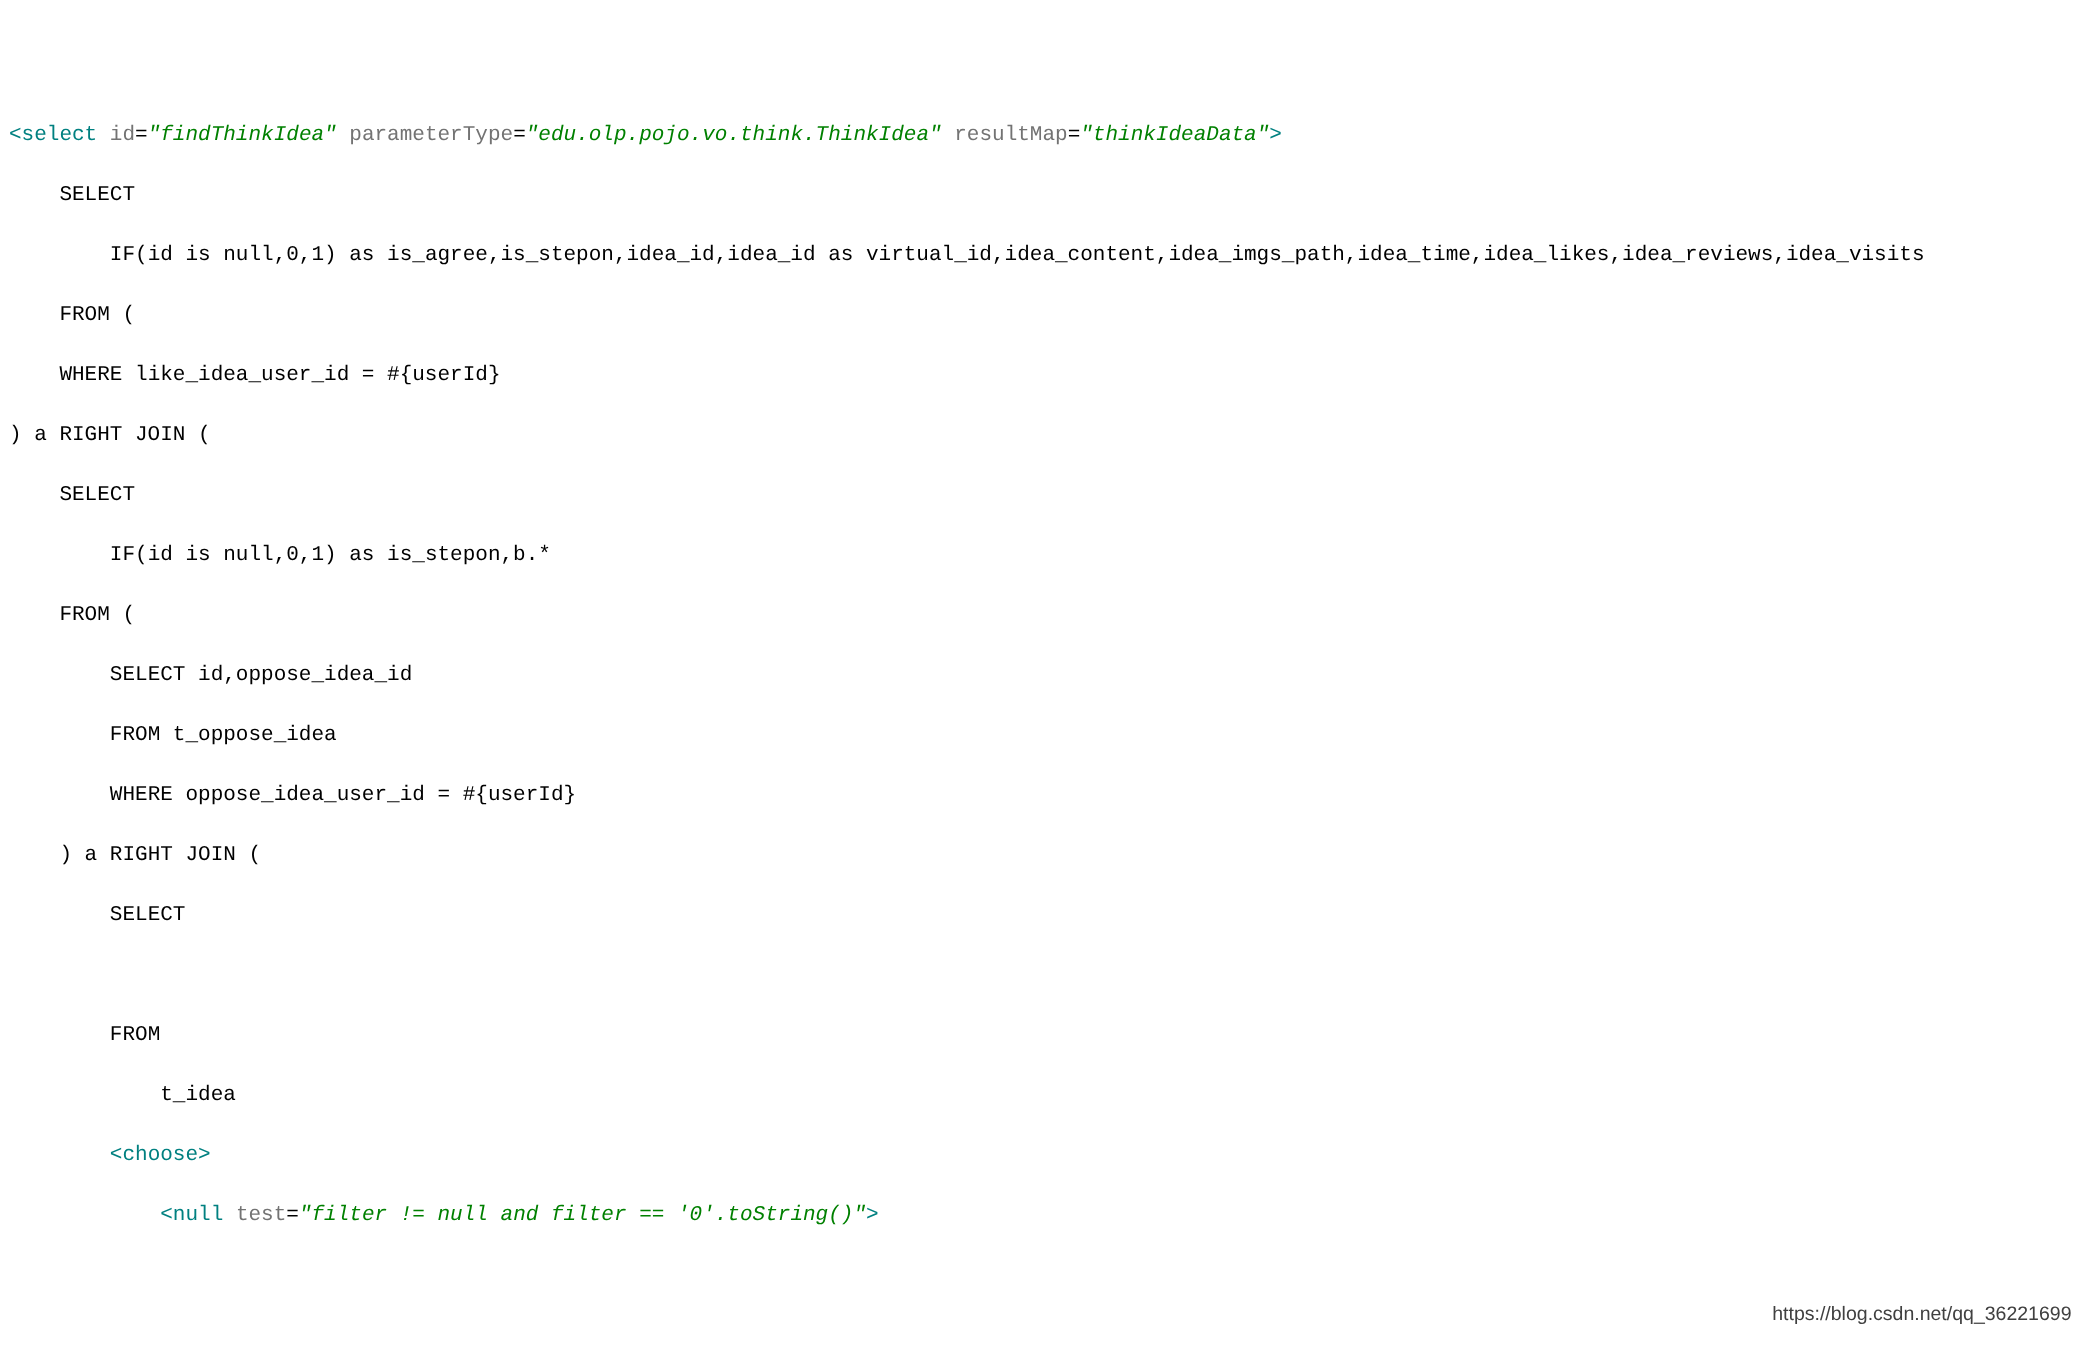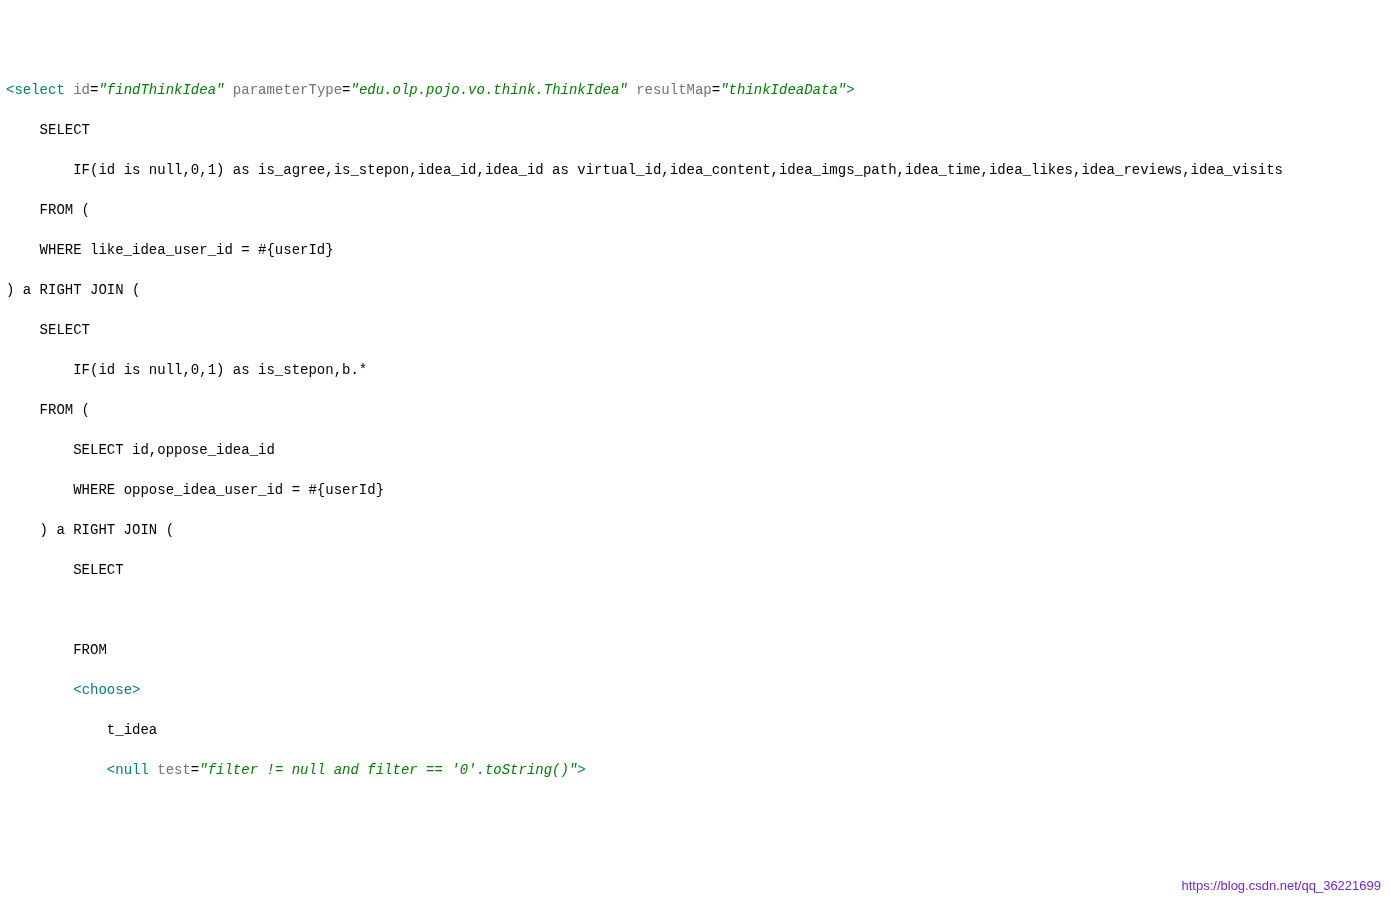--- a/index.html
+++ b/index.html
@@ -16,23 +16,23 @@
   .line {
     display: block;
     padding: 0 6px;
   }
   .tag        { color: #008080; }       
   .attr-nm    { color: #737373; }
   .str        { color: #008000; font-style: italic; } 
   .plain      { color: #000; }
   .watermark {
     position: fixed;
-    bottom: 6px;
+    bottom: 16px;
     right: 10px;
-    color: #6d28d9;
+    color: #404040;
     font-family: Arial, sans-serif;
     font-size: 13px;
     font-style: normal;
     pointer-events: none;
   }
 </style>
 </head>
 <body>
 
 
@@ -40,27 +40,28 @@
 <div class="code-container" id="code-root"><span class="line"><span></span><span class="tag">&lt;</span><span class="tag">select </span><span class="attr-nm">id</span><span class="plain">=</span><span class="str">"findThinkIdea"</span><span class="attr-nm"> parameterType</span><span class="plain">=</span><span class="str">"edu.olp.pojo.vo.think.ThinkIdea"</span><span class="attr-nm"> resultMap</span><span class="plain">=</span><span class="str">"thinkIdeaData"</span><span class="tag">&gt;</span></span>
 <span class="line"><span>    </span><span class="plain">SELECT</span></span>
 <span class="line"><span>        </span><span class="plain">IF(id is null,0,1) as is_agree,is_stepon,idea_id,idea_id as virtual_id,idea_content,idea_imgs_path,idea_time,idea_likes,idea_reviews,idea_visits</span></span>
 <span class="line"><span>    </span><span class="plain">FROM (</span></span>
 <span class="line"><span>    </span><span class="plain">WHERE like_idea_user_id = #{userId}</span></span>
 <span class="line"><span></span><span class="plain">) a RIGHT JOIN (</span></span>
 <span class="line"><span>    </span><span class="plain">SELECT</span></span>
 <span class="line"><span>        </span><span class="plain">IF(id is null,0,1) as is_stepon,b.*</span></span>
 <span class="line"><span>    </span><span class="plain">FROM (</span></span>
 <span class="line"><span>        </span><span class="plain">SELECT id,oppose_idea_id</span></span>
+<span class="line"><span>        </span><span class="plain">FROM t_oppose_idea</span></span>
 <span class="line"><span>        </span><span class="plain">WHERE oppose_idea_user_id = #{userId}</span></span>
 <span class="line"><span>    </span><span class="plain">) a RIGHT JOIN (</span></span>
 <span class="line"><span>        </span><span class="plain">SELECT</span></span>
 <span class="line"><span>            </span></span>
 <span class="line"><span>        </span><span class="plain">FROM</span></span>
+<span class="line"><span>            </span><span class="plain">t_idea</span></span>
 <span class="line"><span>        </span><span class="tag">&lt;</span><span class="tag">choose</span><span class="tag">&gt;</span></span>
-<span class="line"><span>            </span><span class="plain">t_idea</span></span>
 <span class="line"><span>            </span><span class="tag">&lt;</span><span class="tag">null </span><span class="attr-nm">test</span><span class="plain">=</span><span class="str">"filter != null and filter == '0'.toString()"</span><span class="tag">&gt;</span></span>
 
 
 
 
 
 
 
 
 

